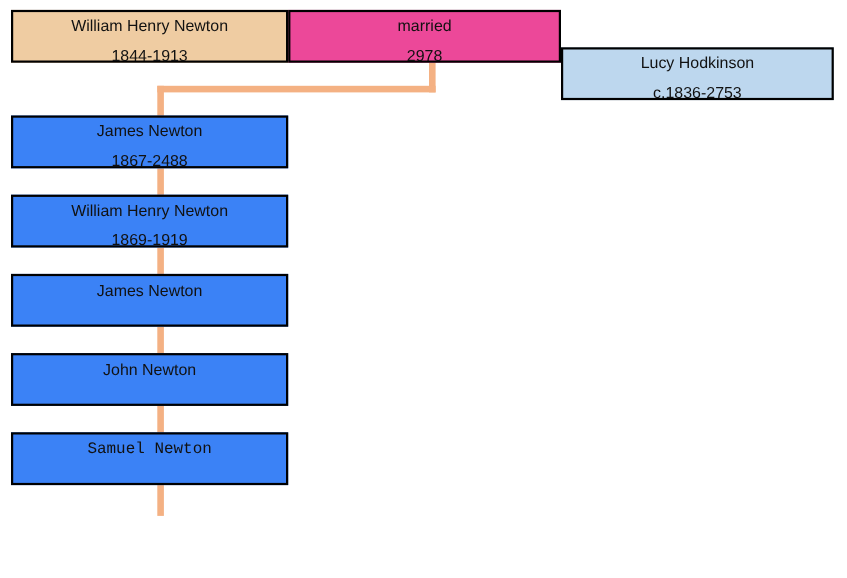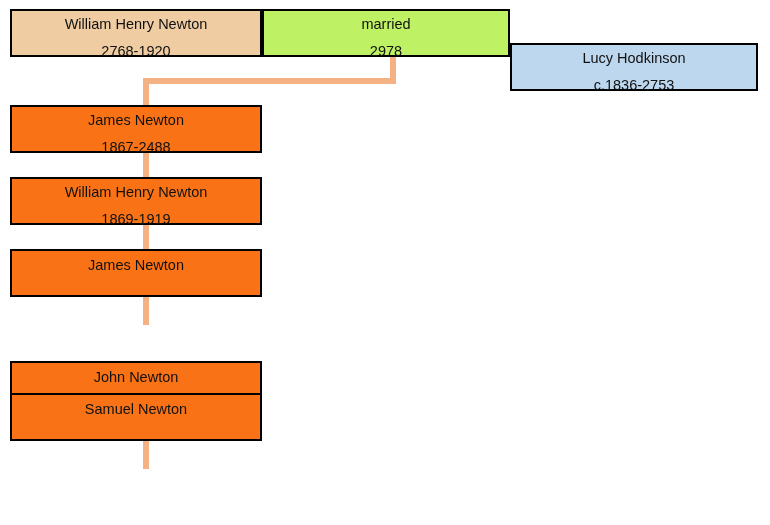--- a/index.html
+++ b/index.html
@@ -51,23 +51,23 @@
     font-size: 14.5px;
     white-space: nowrap;
   }
   .node .dates {
     font-size: 14.5px;
     white-space: nowrap;
     margin-top: 12px;
   }
 
   .node.spouse-left  { background: #EFCCA2; }
-  .node.marriage     { background: #bef264; }
+  .node.marriage     { background: #ec4899; }
   .node.spouse-right { background: #BDD7EE; }
-  .node.child        { background: #f97316; }
+  .node.child        { background: #3b82f6; }
 </style>
 </head>
 <body>
 
 <div id="tree-canvas">
 
   <div class="connector" style="left:390px; top:57px; width:6px; height:27px;"></div>
 
   <div class="connector" style="left:143px; top:78px; width:253px; height:6px;"></div>
 
@@ -78,21 +78,21 @@
   <div class="connector" style="left:143px; top:225px; width:6px; height:28px;"></div>
 
   <div class="connector" style="left:143px; top:297px; width:6px; height:28px;"></div>
 
   <div class="connector" style="left:143px; top:369px; width:6px; height:28px;"></div>
 
   <div class="connector" style="left:143px; top:441px; width:6px; height:28px;"></div>
 
   <div class="node spouse-left two-line" style="left:10px; top:9px; width:252px; height:48px;">
     <span class="name">William Henry Newton</span>
-    <span class="dates">2768-1920</span>
+    <span class="dates">1844-1913</span>
   </div>
 
   <div class="node marriage two-line" style="left:262px; top:9px; width:248px; height:48px;">
     <span class="name">married</span>
     <span class="dates">2978</span>
   </div>
 
   <div class="node spouse-right two-line" style="left:510px; top:9px; width:248px; height:48px;margin-top:34px;">
     <span class="name">Lucy Hodkinson</span>
     <span class="dates">c.1836-2753</span>
@@ -105,22 +105,22 @@
 
   <div class="node child two-line" style="left:10px; top:177px; width:252px; height:48px;">
     <span class="name">William Henry Newton</span>
     <span class="dates">1869-1919</span>
   </div>
 
   <div class="node child" style="left:10px; top:249px; width:252px; height:48px;">
     <span class="name">James Newton</span>
   </div>
 
-  <div class="node child" style="left:10px; top:321px; width:252px; height:48px;margin-top:40px;">
+  <div class="node child" style="left:10px; top:321px; width:252px; height:48px;">
     <span class="name">John Newton</span>
   </div>
 
-  <div class="node child" style="left:10px; top:393px; width:252px; height:48px;">
+  <div class="node child" style="left:10px; top:393px; width:252px; height:48px;font-family:Liberation Mono, monospace;">
     <span class="name">Samuel Newton</span>
   </div>
 
 
 </div>
 
 </body></html>

